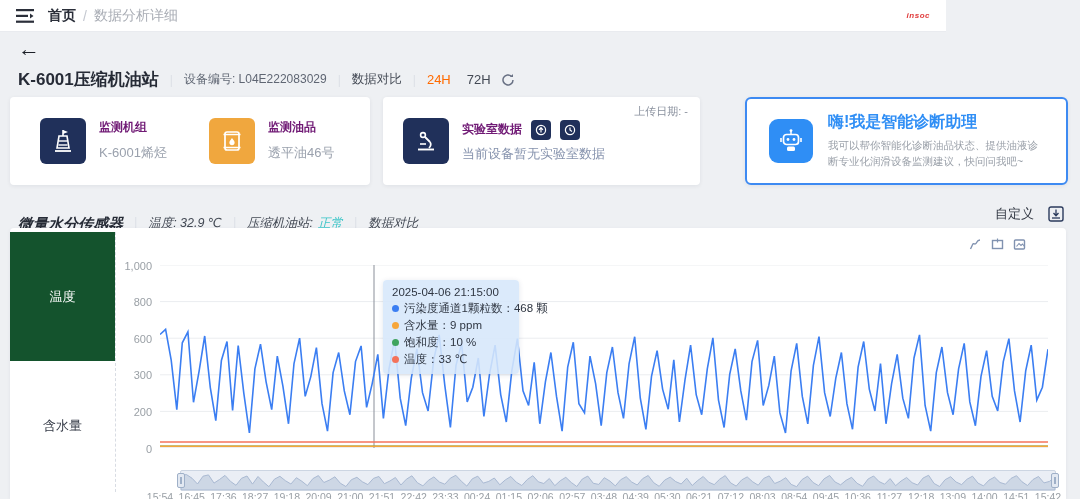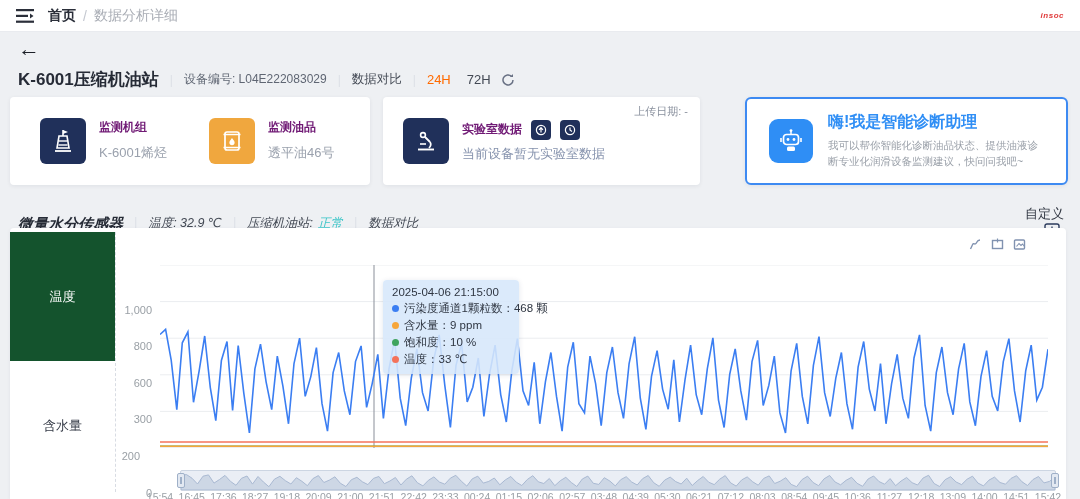--- a/index.html
+++ b/index.html
@@ -1,21 +1,21 @@
 <!DOCTYPE html>
 <html><head>
 <meta charset="utf-8">
 <style>
   * { margin:0; padding:0; box-sizing:border-box; }
   html,body { width:1080px; height:499px; overflow:hidden; }
   body { font-family:"Liberation Sans","DejaVu Sans",sans-serif; background:#eef0f3; position:relative; }
   .page { position:absolute; width:1080px; height:499px; background:#eef0f3; }
 
   
-  .topbar { position:absolute; left:0; top:0; width:1080px; height:32px; background:#fff;
+  .topbar { position:absolute; left:0; top:0; width:946px; height:32px; background:#fff;
             border-bottom:1px solid #e9ebef; display:flex; align-items:center; padding:0 16px; }
   .hamburger { width:18px; height:14px; margin-right:14px; cursor:pointer; }
   .crumb-home { font-size:14px; font-weight:bold; color:#2b2f3a; }
   .crumb-sep { font-size:14px; color:#c4c8d0; margin:0 7px; }
   .crumb-cur { font-size:14px; color:#a9adb5; }
   .logo { margin-left:auto; font-size:8px; font-weight:bold; color:#e03b3b; letter-spacing:.5px; font-style:italic; }
 
   
   .back-row { position:absolute; left:18px; top:38px; }
   .back-arrow { font-size:22px; color:#1b1f27; cursor:pointer; line-height:1; }
@@ -51,34 +51,34 @@
   .ai-body { display:flex; align-items:center; height:100%; padding-left:22px; }
   .ai-icon { width:44px; height:44px; border-radius:9px; }
   .ai-txt { margin-left:15px; }
   .ai-title { font-size:16px; font-weight:bold; color:#2f8ef5; }
   .ai-desc { font-size:10.5px; color:#9aa0a9; margin-top:5px; line-height:1.5; }
 
   
   .sensor-row { position:absolute; left:18px; top:215px; display:flex; align-items:flex-start;font-style:italic; }
   .sensor-title { font-size:15px; font-weight:bold; color:#262b36; }
   .status-ok { color:#3ec6c8; margin-left:5px; }
-  .sensor-right { position:absolute; right:16px; top:205px; display:flex; align-items:center;flex-direction:column; }
+  .sensor-right { position:absolute; right:16px; top:205px; display:flex; align-items:center; }
   .custom-label { font-size:13px; color:#323843; cursor:pointer; }
   .dl-icon { margin-left:14px; cursor:pointer; }
 
   
   .panel { position:absolute; left:10px; top:228px; width:1056px; height:271px; background:#fff;
            border-radius:4px 4px 0 0; box-shadow:0 1px 4px rgba(20,30,60,.06); }
   .tab-col { position:absolute; left:0; top:4px; width:106px; height:260px; border-right:1px dashed #d8dce3; }
   .tab { width:105px; height:129px; display:flex; align-items:center; justify-content:center;
          font-size:13px; cursor:pointer; color:#343a46; background:#fff; }
   .tab.active { background:#14532d; color:#fff; }
   .toolbox { position:absolute; right:40px; top:10px; display:flex; gap:9px; }
   .tb-ic { cursor:pointer; opacity:.85; }
-  .ylab { position:absolute; font-size:11px; color:#9aa0a6; width:40px; text-align:right;margin-top:44px; }
+  .ylab { position:absolute; font-size:11px; color:#9aa0a6; width:40px; text-align:right; }
   .xlab { position:absolute; font-size:10.5px; color:#9aa0a6; width:42px; text-align:center; top:263px; }
   .plot-svg { position:absolute; left:150px; top:37px; cursor:crosshair; }
   
   .tooltip { position:absolute; left:373px; top:52px; width:136px; background:rgba(214,231,250,.88);
              border-radius:4px; padding:6px 9px 7px 9px; box-shadow:0 1px 5px rgba(60,80,120,.15); }
   .tt-time { font-size:11.5px; color:#2f3642; margin-bottom:3px; }
   .tt-row { display:flex; align-items:center; font-size:11.5px; color:#2f3642; margin-top:2px; white-space:nowrap; }
   .tt-dot { width:7px; height:7px; border-radius:50%; margin-right:5px; flex:0 0 auto; }
   
   .dz { position:absolute; left:170px; top:242px; width:876px; height:21px; background:#eaeef5;
@@ -251,21 +251,21 @@
         <rect x="1.5" y="2" width="10" height="9" rx="1" fill="none" stroke="#6b7fa3" stroke-width="1.4"></rect>
         <path d="M3.5 8.5 l2.5-3 2 2 1.5-1.5 2 2.5" fill="none" stroke="#6b7fa3" stroke-width="1.1"></path>
       </svg>
     </div>
 
     <div id="y-ticks">
         <div class="ylab" style="left: 102px; top: 31.5px;">1,000</div>
         <div class="ylab" style="left: 102px; top: 68.1px;">800</div>
         <div class="ylab" style="left: 102px; top: 104.7px;">600</div>
         <div class="ylab" style="left: 102px; top: 141.3px;">300</div>
-        <div class="ylab" style="left: 90px; top: 177.9px;">200</div>
+        <div class="ylab" style="left: 102px; top: 177.9px;">200</div>
         <div class="ylab" style="left: 102px; top: 214.5px;">0</div>
       </div>
     <div id="x-ticks">
         <div class="xlab" style="left: 129px;">15:54</div>
         <div class="xlab" style="left: 160.714px;">16:45</div>
         <div class="xlab" style="left: 192.429px;">17:36</div>
         <div class="xlab" style="left: 224.143px;">18:27</div>
         <div class="xlab" style="left: 255.857px;">19:18</div>
         <div class="xlab" style="left: 287.571px;">20:09</div>
         <div class="xlab" style="left: 319.286px;">21:00</div>

